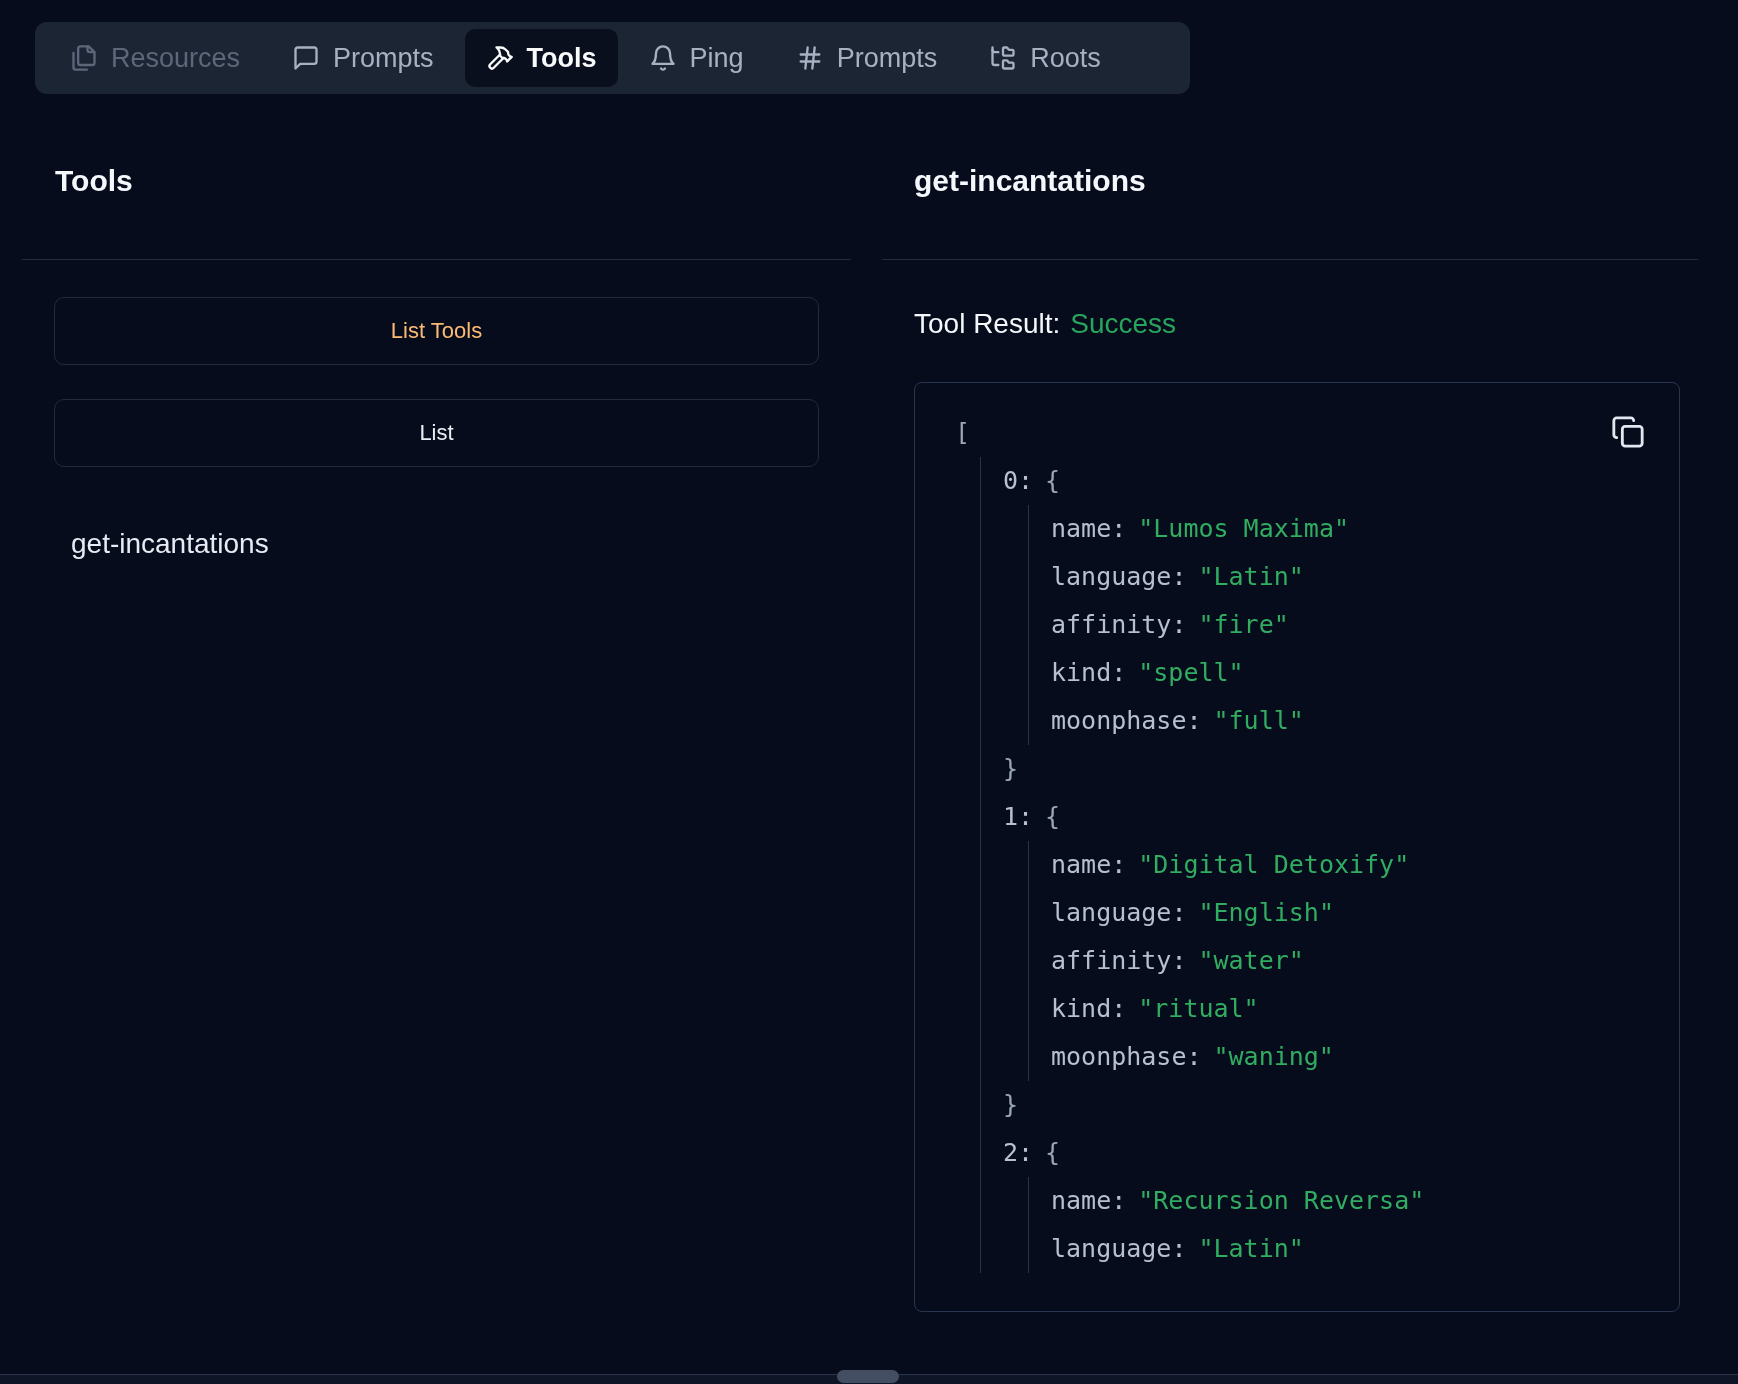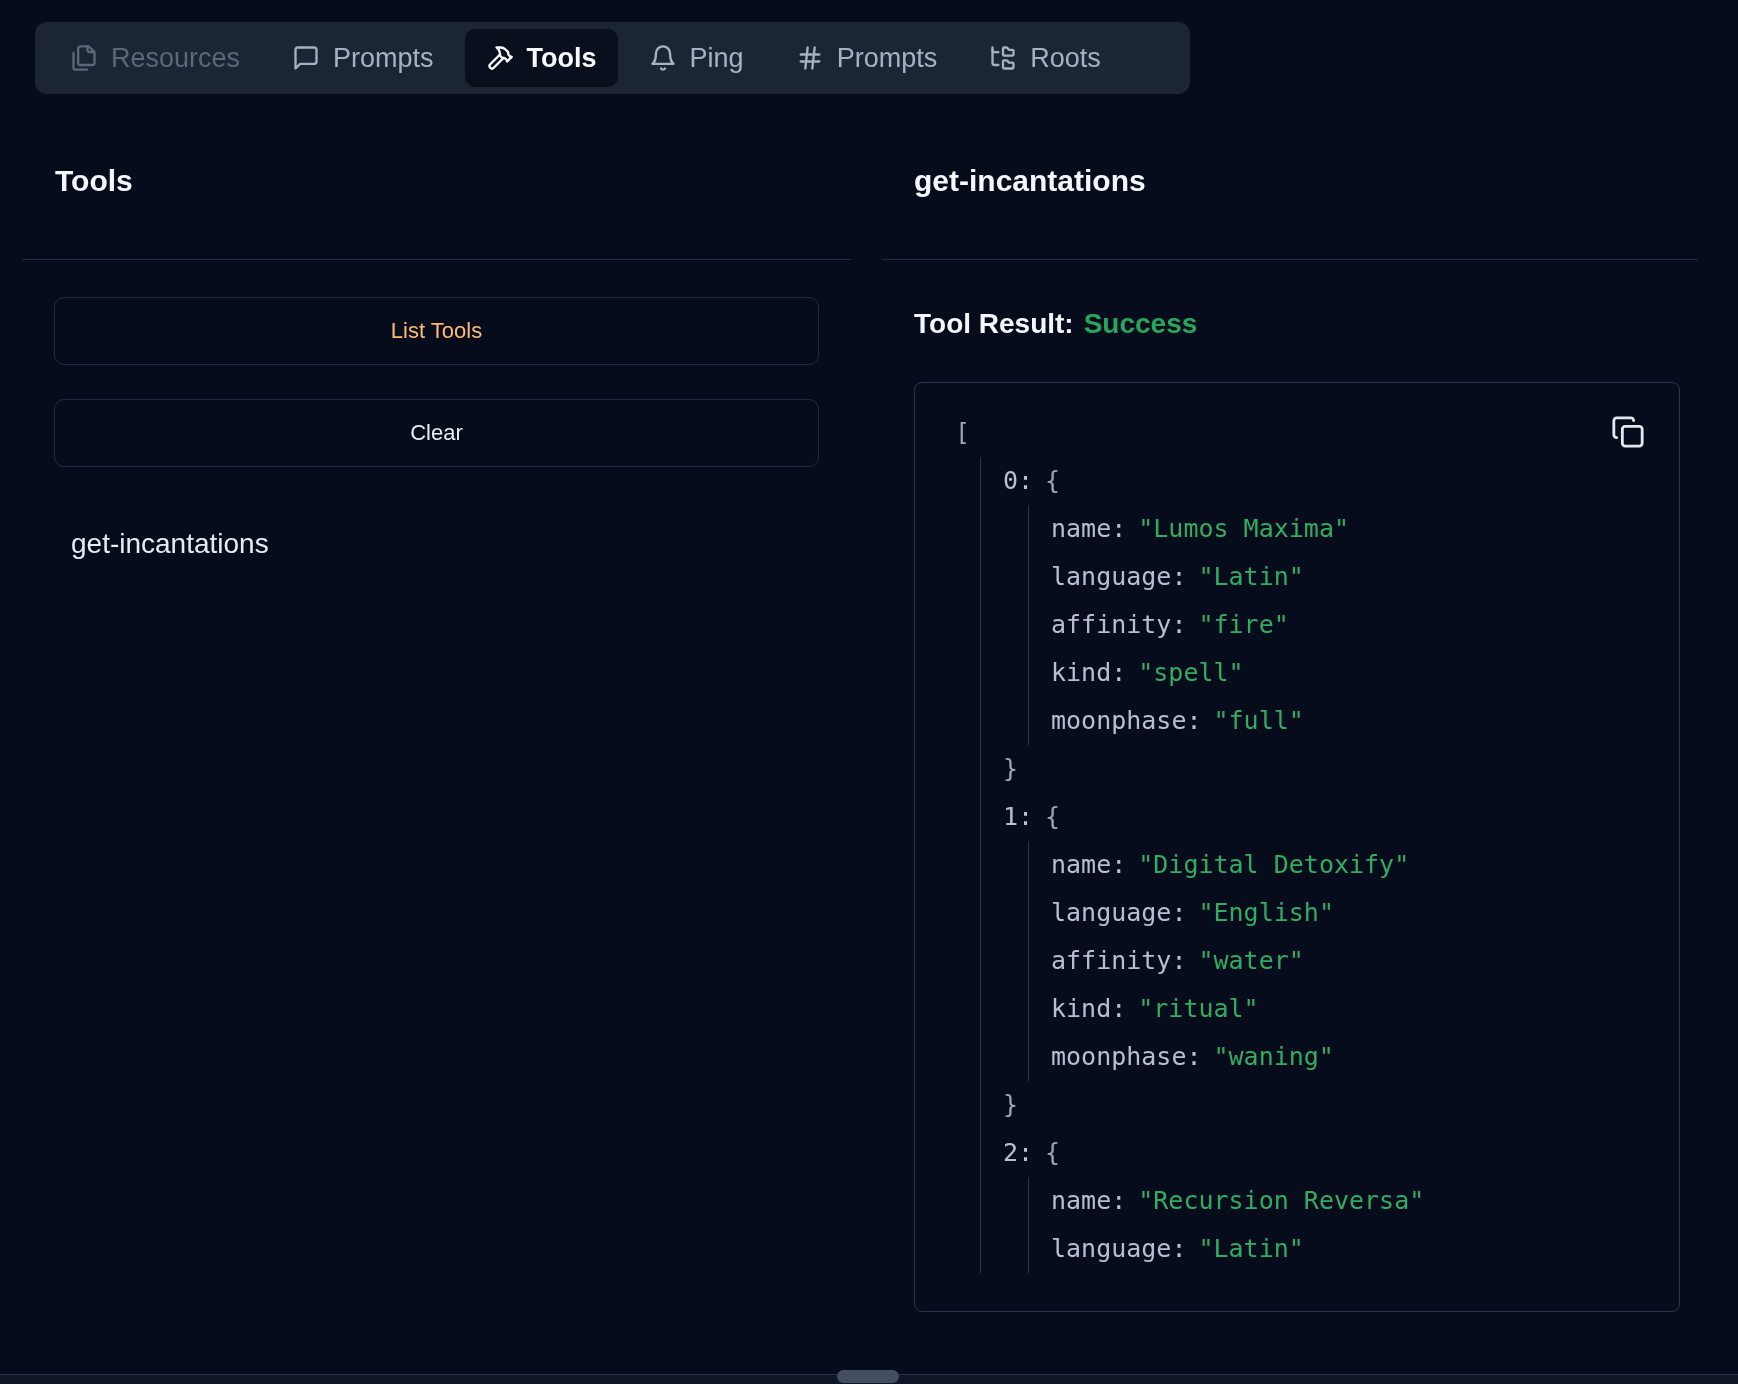--- a/index.html
+++ b/index.html
@@ -55,21 +55,21 @@
 
   
   .run-btn {
     display:inline-flex; align-items:center; gap:15px;
     margin:67px 0 0 32px; height:62px; padding:0 29px;
     background:#1e2838; border:none; border-radius:10px;
     color:#f4f7fb; font-family:inherit; font-size:26px; font-weight:500;
     cursor:pointer;
   }
   .run-btn .ricon { width:27px; height:27px; }
-  .result-line { margin:48px 0 8px 32px; font-size:28px; font-weight:700; color:#f4f7fb; }
+  .result-line { margin:48px 0 8px 32px; font-size:28px; font-weight:400; color:#f4f7fb; }
   .result-status { color:#27a55c; margin-left:10px; }
 
   
   .json-box {
     position:relative;
     margin:42px 0 0 32px; width:766px; height:930px;
     border:1px solid #2a3550; border-radius:8px;
     padding:26px 28px 0 40px;
     font-family:"DejaVu Sans Mono", monospace; font-size:25px; line-height:48px;
     overflow:hidden;
@@ -168,21 +168,21 @@
     <span>Roots</span>
   </div>
 
 </div>
 
 <div class="left-panel">
   <h2 class="panel-title">Tools</h2>
   <div class="divider"></div>
 
   <button class="btn-outline muted">List Tools</button>
-  <button class="btn-outline lit">Clear</button>
+  <button class="btn-outline lit">List</button>
 
   <div class="tool-list">
     <div class="tool-item">get-incantations</div>
   </div>
 </div>
 
 <div class="right-panel">
   <h2 class="panel-title">get-incantations</h2>
   <div class="divider"></div>
 

